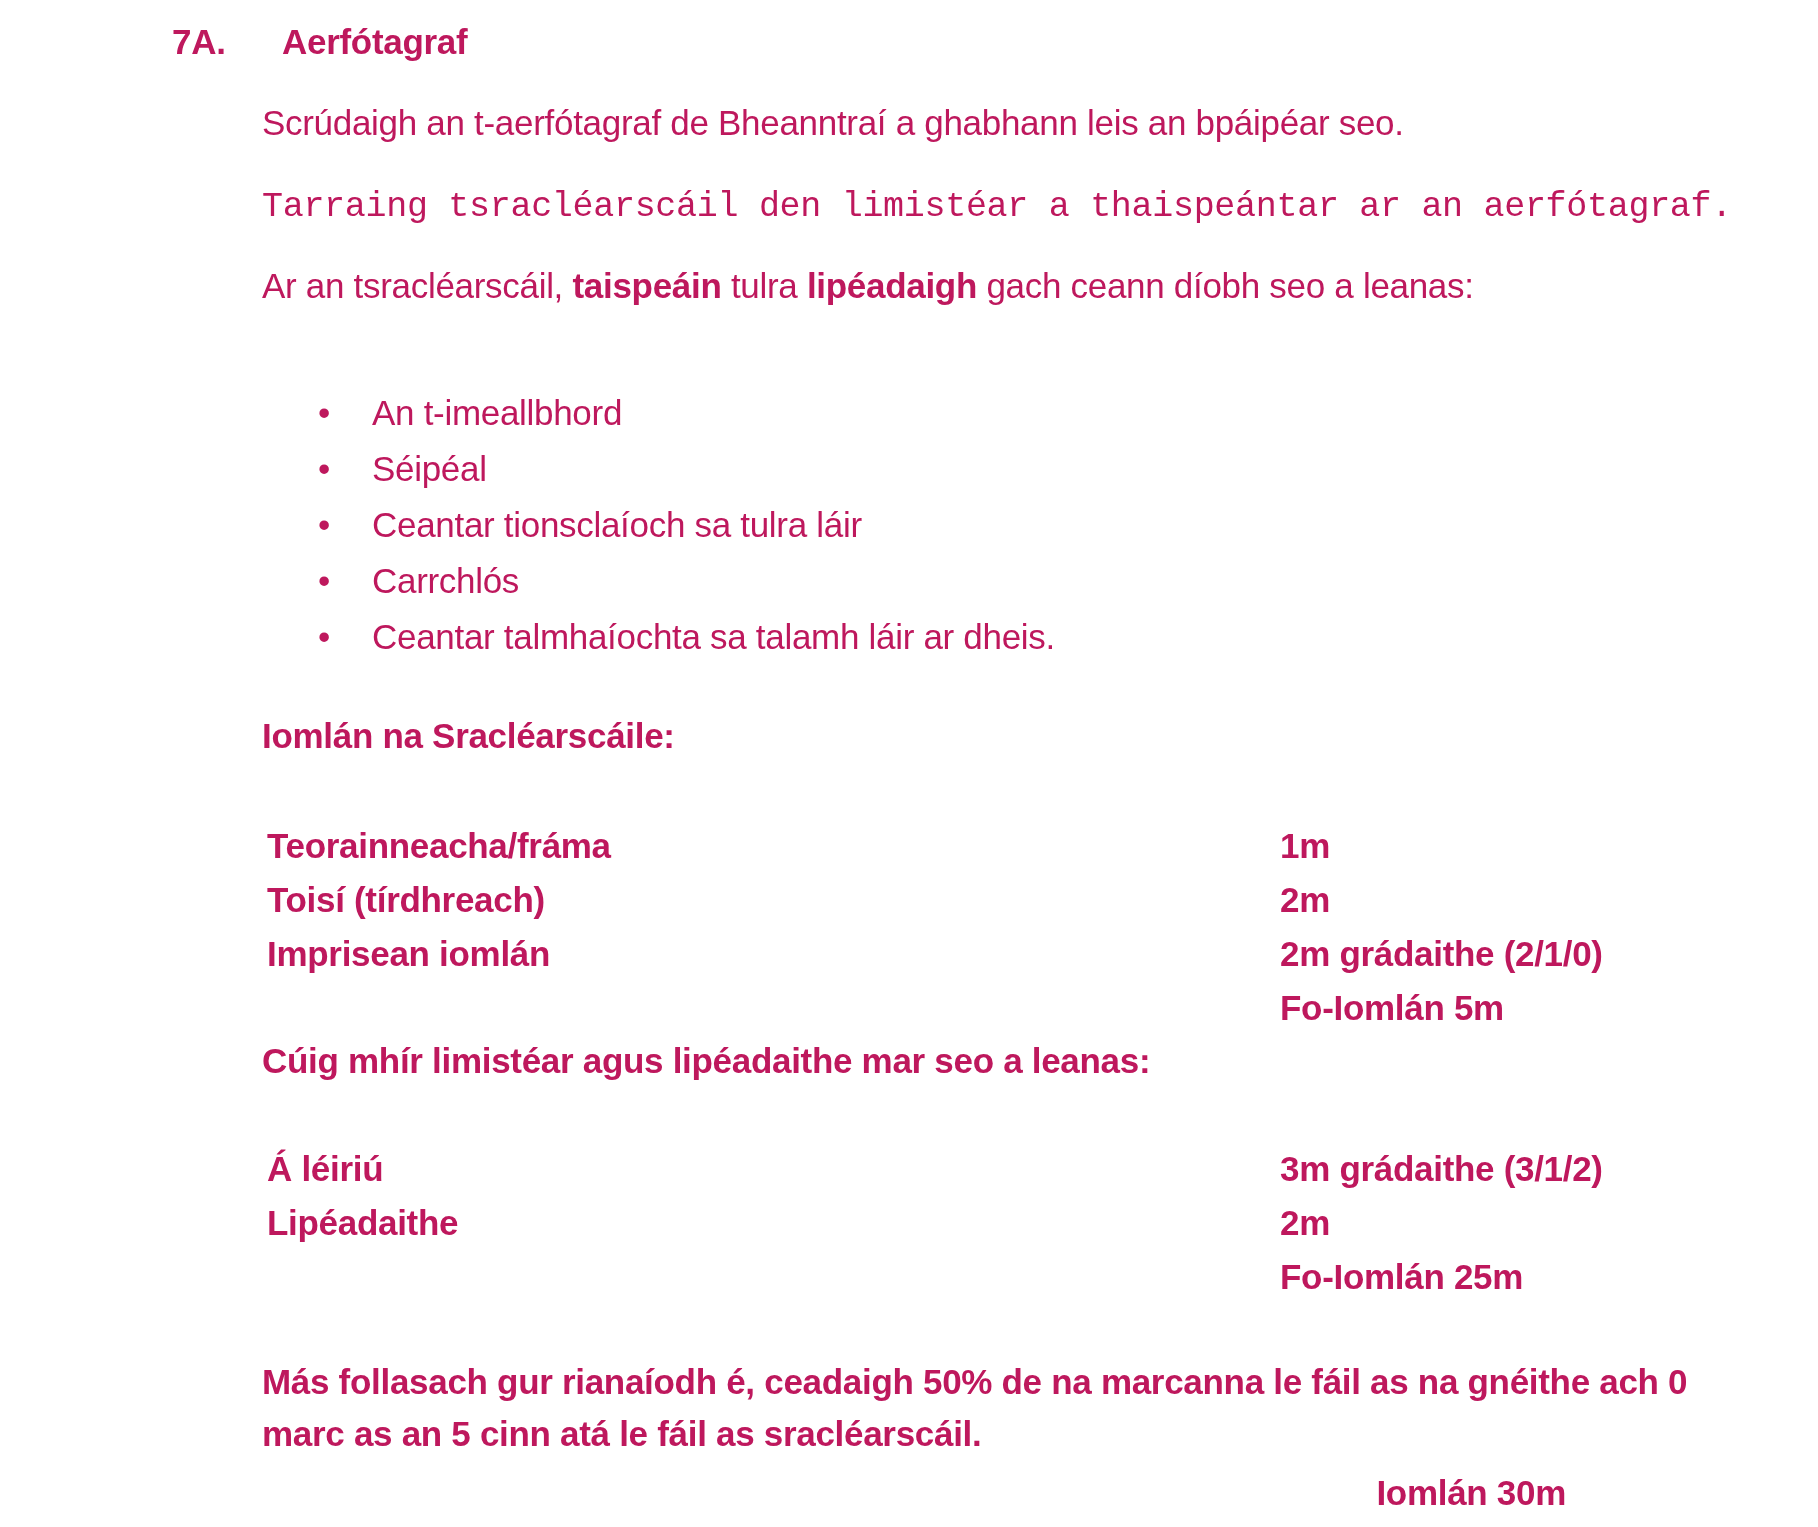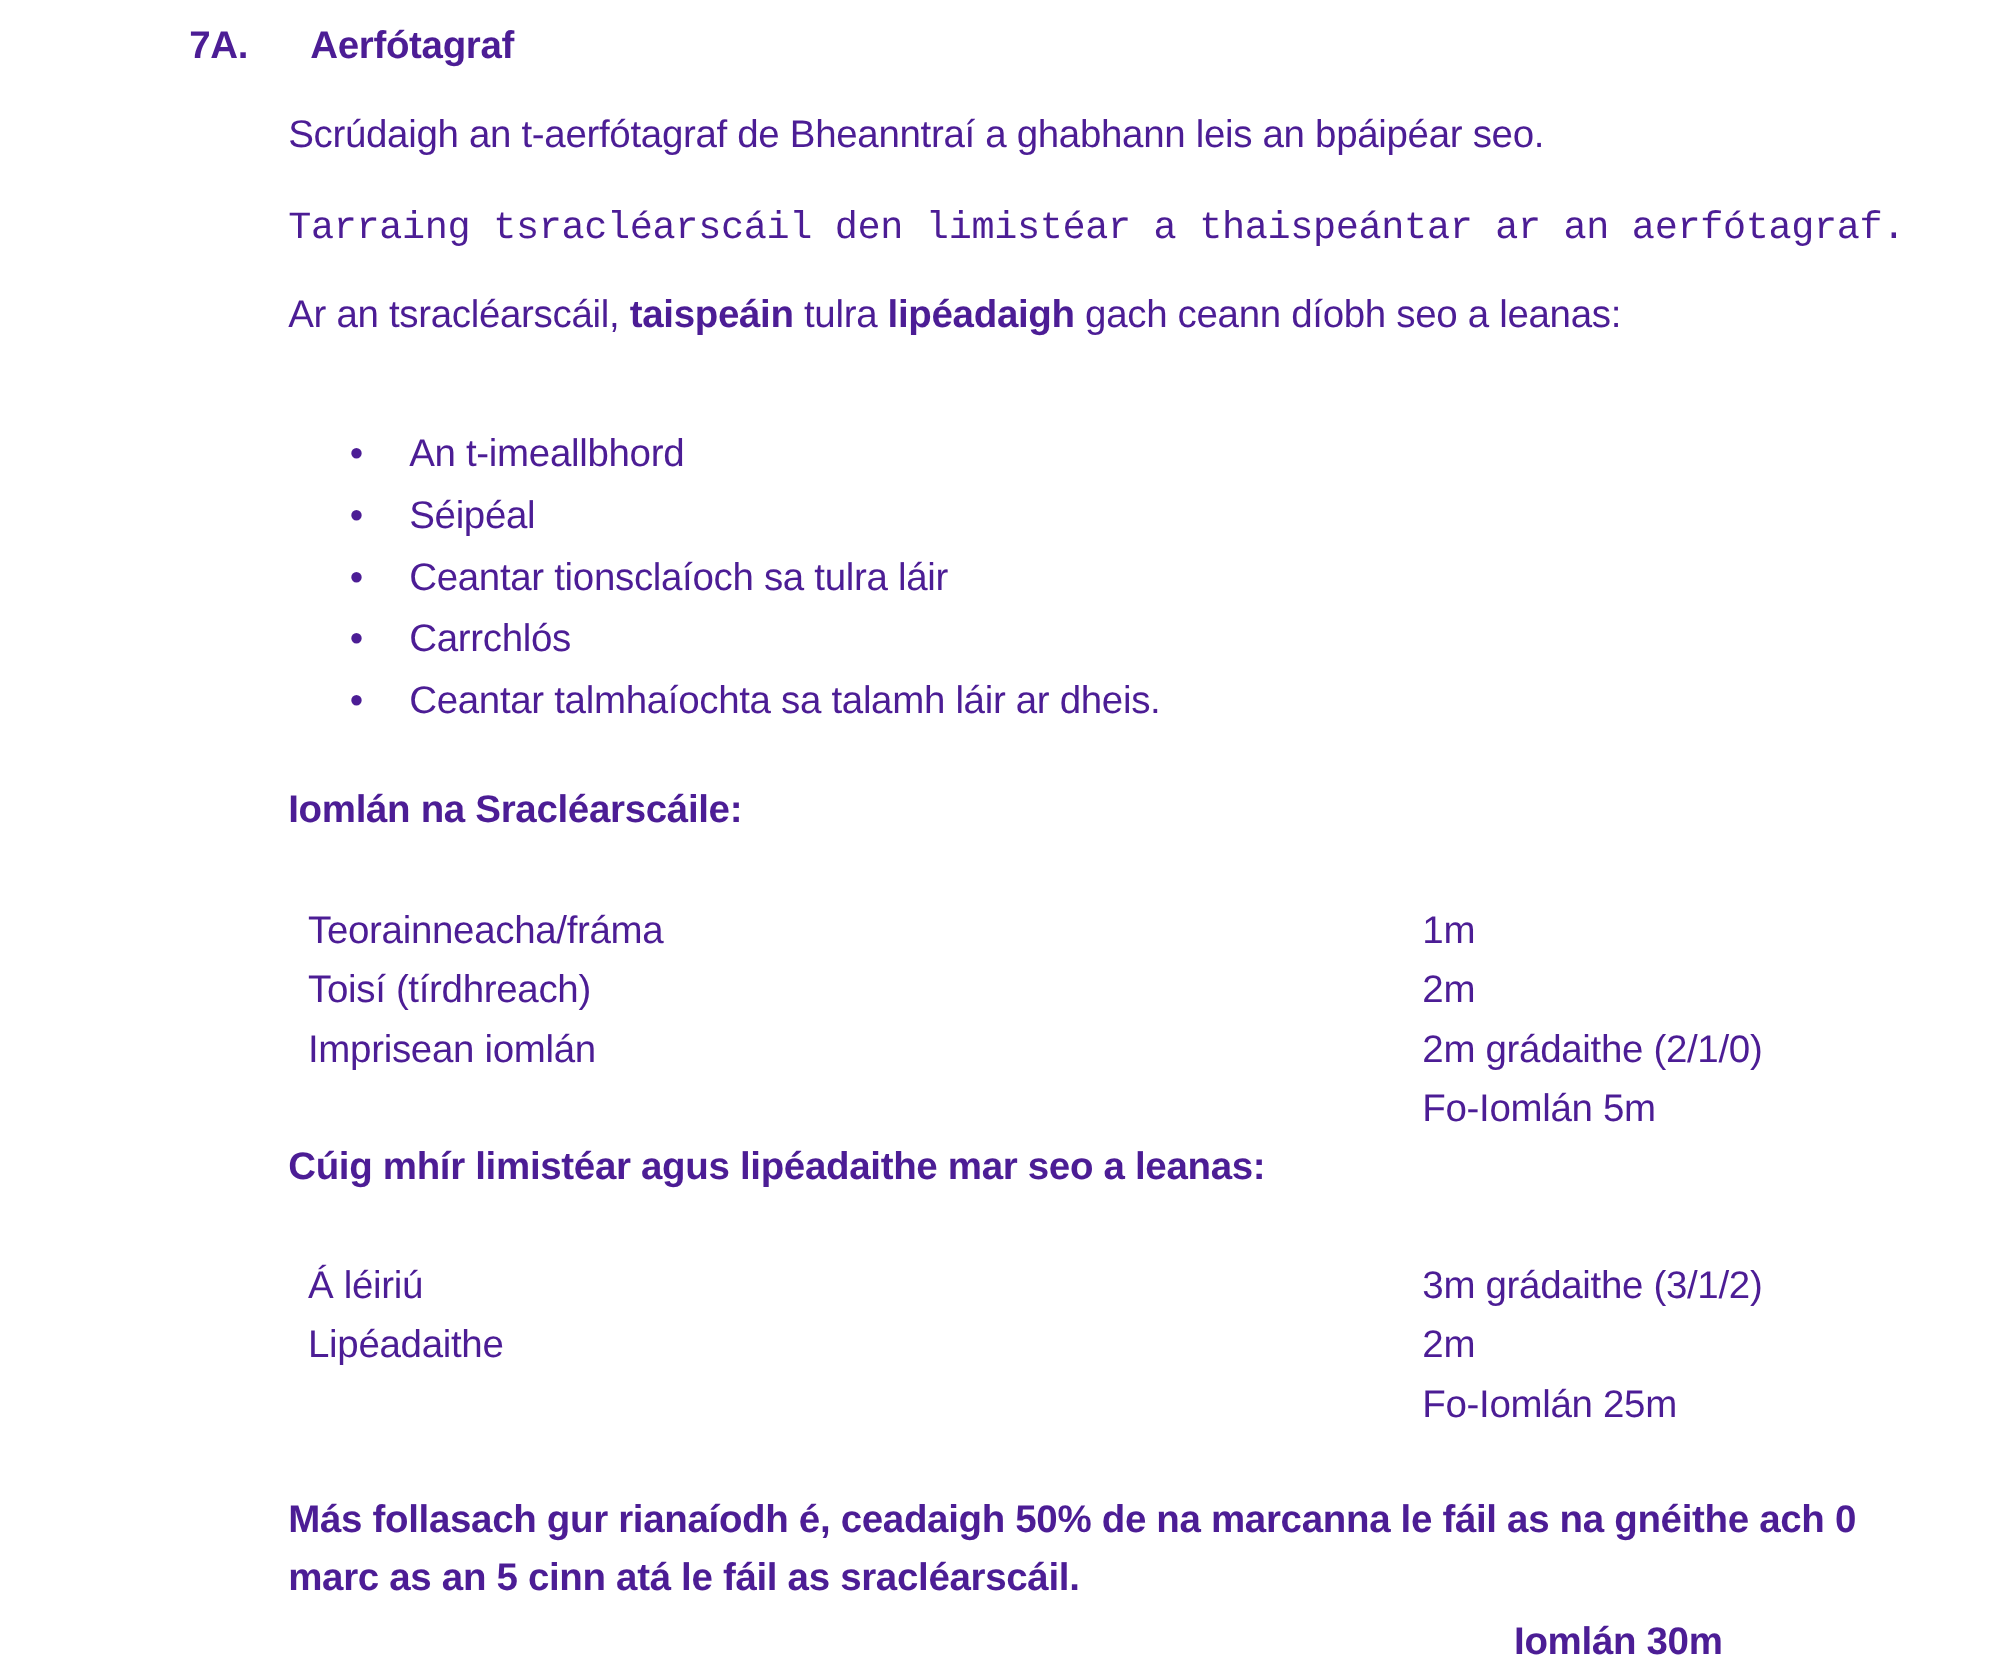--- a/index.html
+++ b/index.html
@@ -6,21 +6,21 @@
   html, body {
     margin: 0;
     padding: 0;
     background: #ffffff;
   }
   .page {
     position: relative;
     width: 1818px;
     height: 1527px;
     background: #ffffff;
-    color: #4c1d95;
+    color: #be185d;
     font-family: "Liberation Sans", "DejaVu Sans", sans-serif;
     font-size: 35px;
     letter-spacing: -0.3px;
     overflow: hidden;
   }
   .abs { position: absolute; }
   .bold { font-weight: 700; }
 
   
   .q-heading {
@@ -69,23 +69,23 @@
   .section-heading {
     left: 262px;
     line-height: 52px;
     font-weight: 700;
     white-space: nowrap;
   }
   .h-outline { top: 710px; }
   .h-items   { top: 1035px; }
 
   .marks-table {
-    left: 280px;
+    left: 267px;
     width: 1420px;
-    font-weight: 400;
+    font-weight: 700;
   }
   .t-outline { top: 819px; }
   .t-items   { top: 1142px; }
   .marks-row {
     position: relative;
     height: 54px;
     line-height: 54px;
     white-space: nowrap;
   }
   .marks-label { display: inline-block; }

